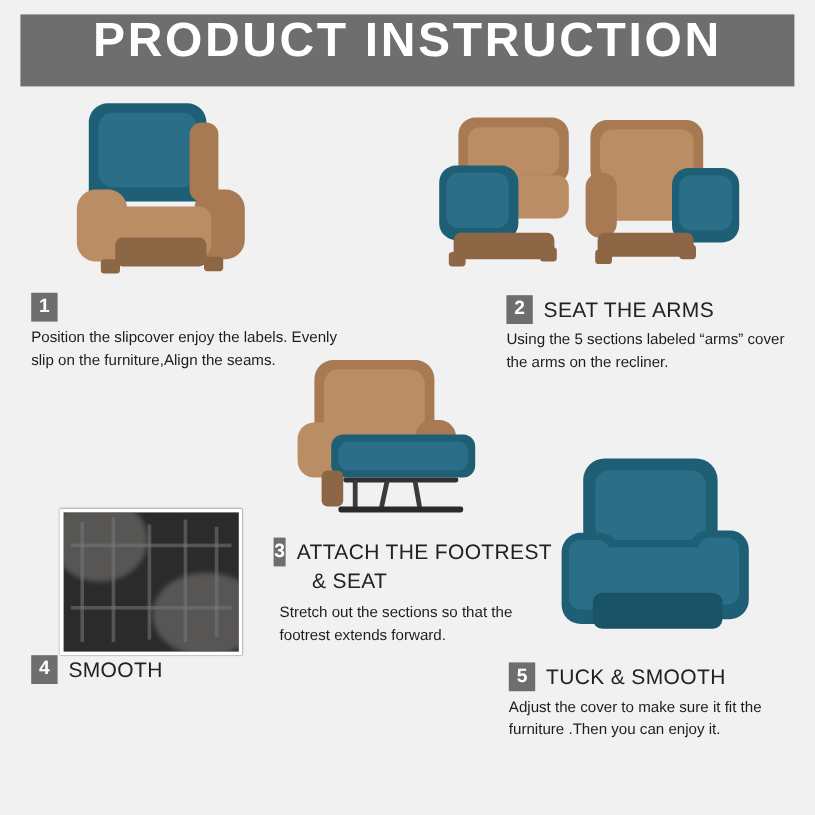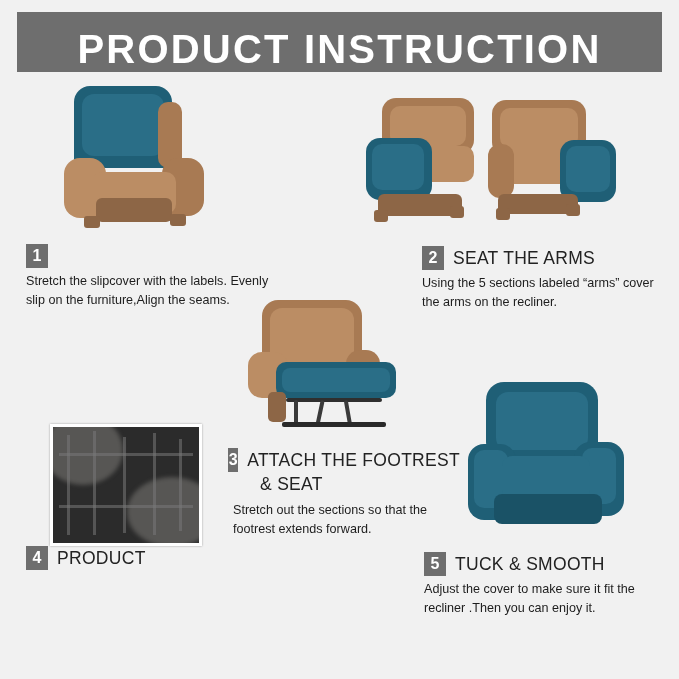--- a/index.html
+++ b/index.html
@@ -22,21 +22,21 @@
   }
   
   .header {
     position: absolute;
     left: 17px;
     top: 12px;
     width: 645px;
     height: 60px;
     background: #6e6e6e;
     display: flex;
-    align-items: flex-end;
+    align-items: flex-start;
     justify-content: center;
   }
   .header-title {
     color: #ffffff;
     font-size: 40px;
     letter-spacing: 2.2px;
     font-weight: bold;
     font-family: "Liberation Sans", sans-serif;
     white-space: nowrap;
   }
@@ -197,21 +197,21 @@
     <div class="sh teal" style="left:106px; top:60px; width:50px; height:74px; border-radius:16px;"></div>
     <div class="sh teal-lt" style="left:114px; top:66px; width:34px; height:56px; border-radius:10px;"></div>
     <div class="sh teal-lt" style="left:34px; top:74px; width:88px; height:44px; border-radius:10px;"></div>
     <div class="sh teal-dk" style="left:26px; top:112px; width:108px; height:30px; border-radius:8px;"></div>
   </div>
 
   <div class="step" style="left:26px; top:244px; width:260px;">
     <div class="step-head">
       <span class="badge">1</span>
     </div>
-    <div class="step-body">Stretch the slipcover with the labels. Evenly slip on the furniture,Align the seams.</div>
+    <div class="step-body">Position the slipcover enjoy the labels. Evenly slip on the furniture,Align the seams.</div>
   </div>
 
   <div class="step" style="left:422px; top:246px; width:238px;">
     <div class="step-head">
       <span class="badge">2</span>
       <span class="step-title">SEAT THE ARMS</span>
     </div>
     <div class="step-body">Using the 5 sections labeled   “arms” cover the arms on the recliner.</div>
   </div>
 
@@ -220,25 +220,25 @@
       <span class="badge">3</span>
       <span class="step-title">ATTACH THE FOOTREST</span>
     </div>
     <div class="step-subtitle">&amp; SEAT</div>
     <div class="step-body" style="margin-left:5px; margin-top:6px;">Stretch out the sections so that the footrest extends forward.</div>
   </div>
 
   <div class="step" style="left:26px; top:546px; width:242px;">
     <div class="step-head">
       <span class="badge">4</span>
-      <span class="step-title">PRODUCT</span>
+      <span class="step-title">SMOOTH</span>
     </div>
   </div>
 
   <div class="step" style="left:424px; top:552px; width:238px;">
     <div class="step-head">
       <span class="badge">5</span>
       <span class="step-title">TUCK &amp; SMOOTH</span>
     </div>
-    <div class="step-body">Adjust the cover to make sure it fit the recliner .Then you can enjoy it.</div>
+    <div class="step-body">Adjust the cover to make sure it fit the furniture .Then you can enjoy it.</div>
   </div>
 
 </div>
 
 </body></html>

